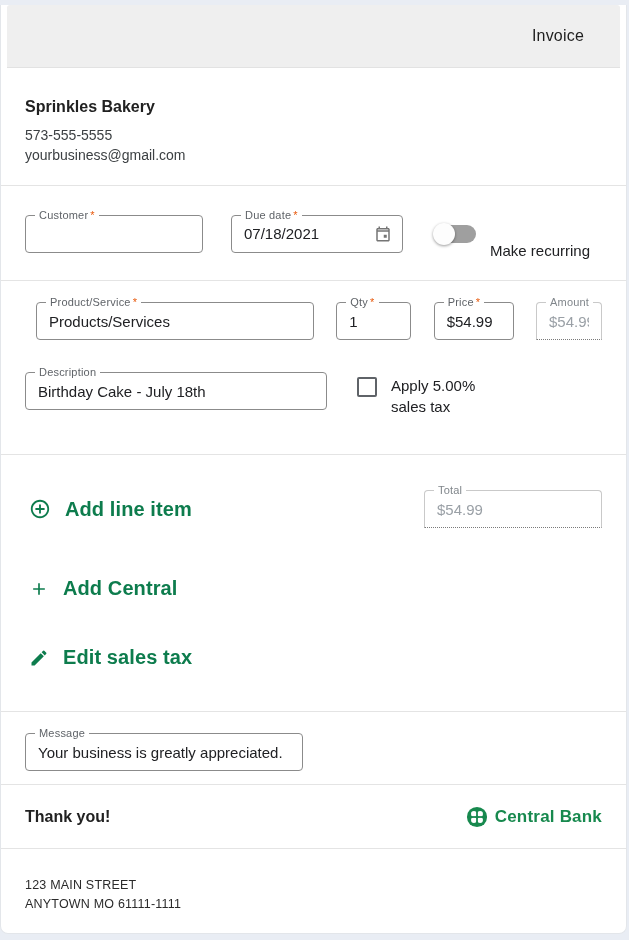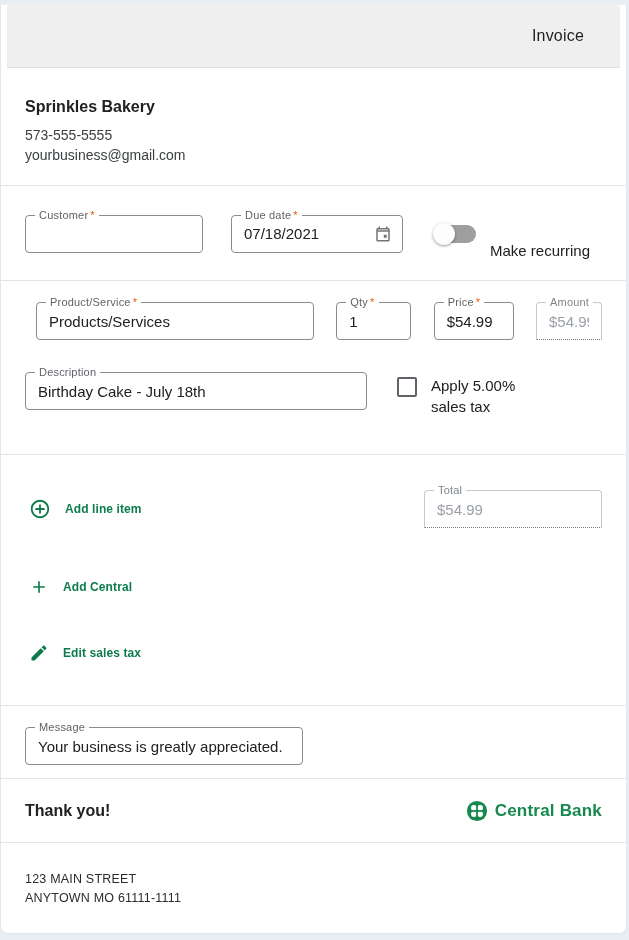--- a/index.html
+++ b/index.html
@@ -60,34 +60,34 @@
     position:absolute;left:0;top:0;width:22px;height:22px;border-radius:50%;
     background:#fdfdfd;box-shadow:0 1px 3px rgba(0,0,0,.4);
   }
   .recurring-label{font-size:15px;color:#202124;margin-left:13px;margin-top:34px;}
   .row2{padding-top:21px;display:flex;justify-content:space-between;padding-left:35px;}
   .f-product{width:278px;}
   .f-qty{width:75px;}
   .f-price{width:80px;}
   .f-amount{width:66px;}
   .row3{margin-top:32px;display:flex;padding-bottom:37px;}
-  .f-description{width:342px;}
+  .f-description{width:302px;}
   .taxcheck{display:flex;margin-left:30px;align-items:flex-start;padding-top:3px;}
   .checkbox{
     width:16px;height:16px;border:2px solid #5f6368;border-radius:2px;
     flex:none;margin-top:2px;cursor:pointer;background:#fff;
   }
   .check-label{font-size:15px;color:#202124;margin-left:14px;width:122px;line-height:21px;}
   
   .totals{padding-top:35px;padding-bottom:42px;}
   .total-row{display:flex;align-items:center;justify-content:space-between;}
   .f-total{width:178px;}
   .green-action{display:flex;align-items:center;cursor:pointer;margin-left:4px;}
   .green-action .ico{display:flex;align-items:center;justify-content:center;flex:none;}
-  .green-action .txt{font-size:12px;font-weight:700;color:#0d7c4d;margin-left:14px;letter-spacing:.1px;}
+  .green-action .txt{font-size:20px;font-weight:700;color:#0d7c4d;margin-left:14px;letter-spacing:.1px;}
   .act-discount{margin-top:49px;}
   .act-edittax{margin-top:46px;}
   
   .message-sec{padding-top:21px;padding-bottom:13px;}
   .f-message{width:278px;}
   
   .thanks{padding-top:21px;padding-bottom:20px;display:flex;align-items:center;justify-content:space-between;}
   .thanks-text{font-size:16px;font-weight:700;color:#212121;}
   .bank-logo{display:flex;align-items:center;}
   .bank-name{font-size:17px;font-weight:800;color:#17894e;margin-left:7px;letter-spacing:.2px;}

